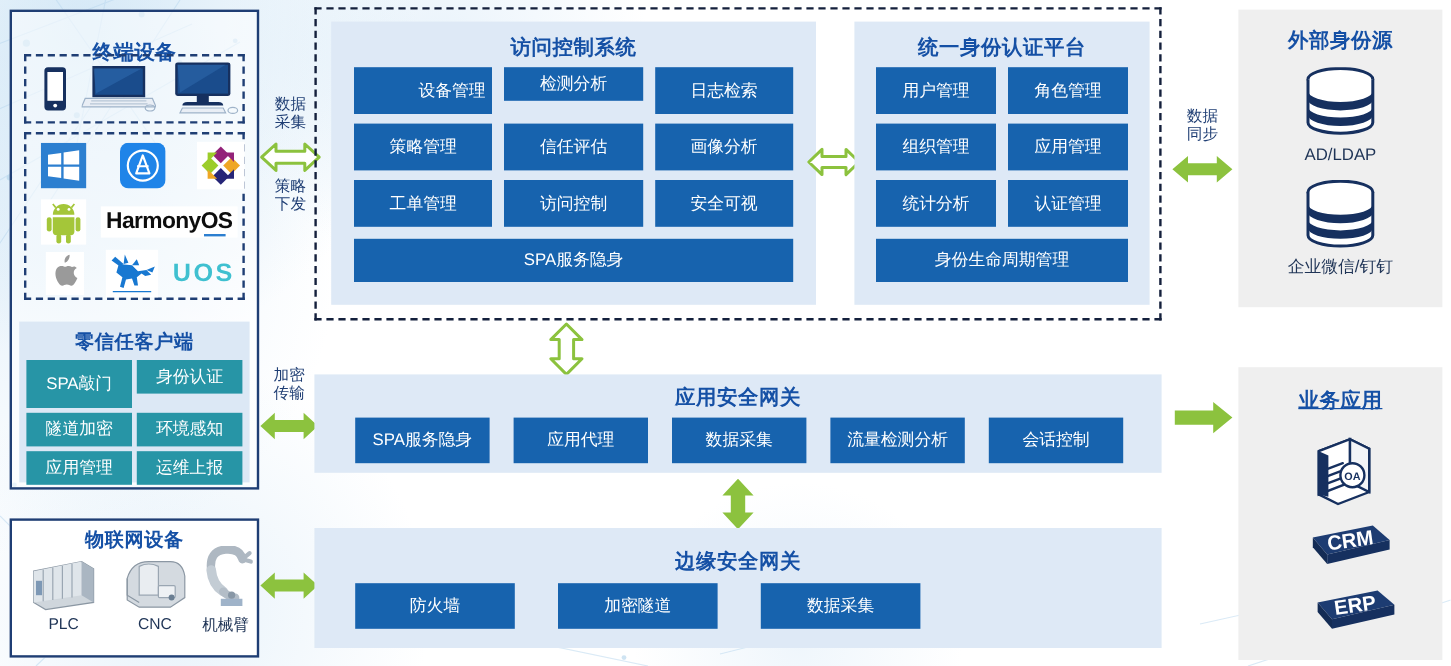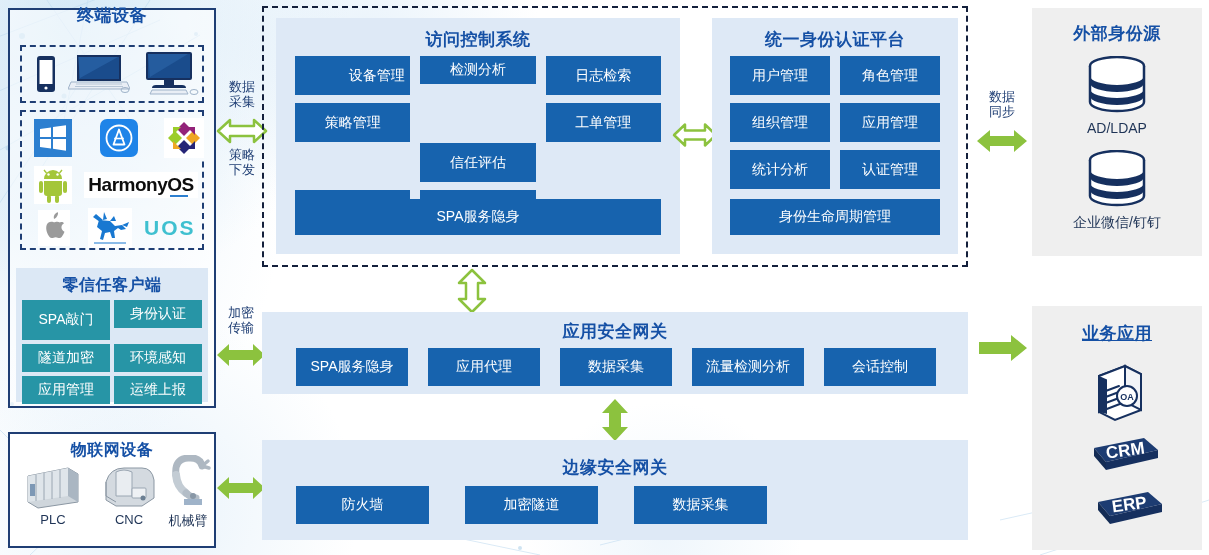--- a/index.html
+++ b/index.html
@@ -99,21 +99,21 @@
       <circle cx="12" cy="404" r="2"></circle>
     <circle cx="96" cy="500" r="2.5"></circle>
       <circle cx="1176" cy="498" r="2.5"></circle>
     <circle cx="1060" cy="540" r="2"></circle>
       <circle cx="520" cy="548" r="2"></circle>
   </g>
 </svg>
 
 <div class="layer panel-blueborder" style="left:8px; top:8px; width:208px; height:400px;"></div>
 
-<div class="layer ttl ttl-18" style="left:8px; top:4px; width:208px;">终端设备</div>
+<div class="layer ttl ttl-18" style="left:8px; top:32px; width:208px;">终端设备</div>
 
 <div class="layer panel-dashed-blue" style="left:20px; top:45px; width:184px; height:58px;"></div>
 
 <div class="layer" style="left:36px; top:55px;">
   <svg width="20" height="38" viewBox="0 0 20 38">
     <rect x="1" y="1" width="18" height="36" rx="3" fill="#16305F"></rect>
     <rect x="3.5" y="5" width="13" height="24" fill="#ffffff"></rect>
     <circle cx="10" cy="33" r="1.6" fill="#ffffff"></circle>
   </svg>
 </div>
@@ -314,21 +314,22 @@
 <div class="layer panel-dashed-dark" style="left:262px; top:6px; width:706px; height:261px;"></div>
 
 <div class="layer panel-lightblue2" style="left:276px; top:18px; width:404px; height:236px;"></div>
 <div class="layer ttl ttl-18" style="left:276px; top:28px; width:404px;">访问控制系统</div>
 
 <div class="layer" style="left:295px; top:56px; width:366px; display:grid; grid-template-columns:repeat(3,1fr); gap:8px 10px;">
   <div class="tile" style="height:39px;padding-left:48px;">设备管理</div>
   <div class="tile" style="height:28px;text-align:center;">检测分析</div>
   <div class="tile" style="height:39px;">日志检索</div>
   <div class="tile" style="height:39px;">策略管理</div>
-  <div class="tile" style="height:39px;margin-top:40px;">信任评估</div>
+  <div class="tile" style="height:39px;">信任评估</div>
+  <div class="tile" style="height:39px;">画像分析</div>
   <div class="tile" style="height:39px;">工单管理</div>
   <div class="tile" style="height:39px;">访问控制</div>
   <div class="tile" style="height:39px;">安全可视</div>
 </div>
 <div class="layer tile" style="left:295px; top:199px; width:366px; height:36px;">SPA服务隐身</div>
 
 <div class="layer" style="left:672px; top:121px;">
   <svg width="46" height="28" viewBox="0 0 46 28">
     <path d="M2,14 L13,3.5 L13,9.5 L33,9.5 L33,3.5 L44,14 L33,24.5 L33,18.5 L13,18.5 L13,24.5 Z" fill="#ffffff" stroke="#8CC23E" stroke-width="2.5" stroke-linejoin="round"></path>
   </svg>

